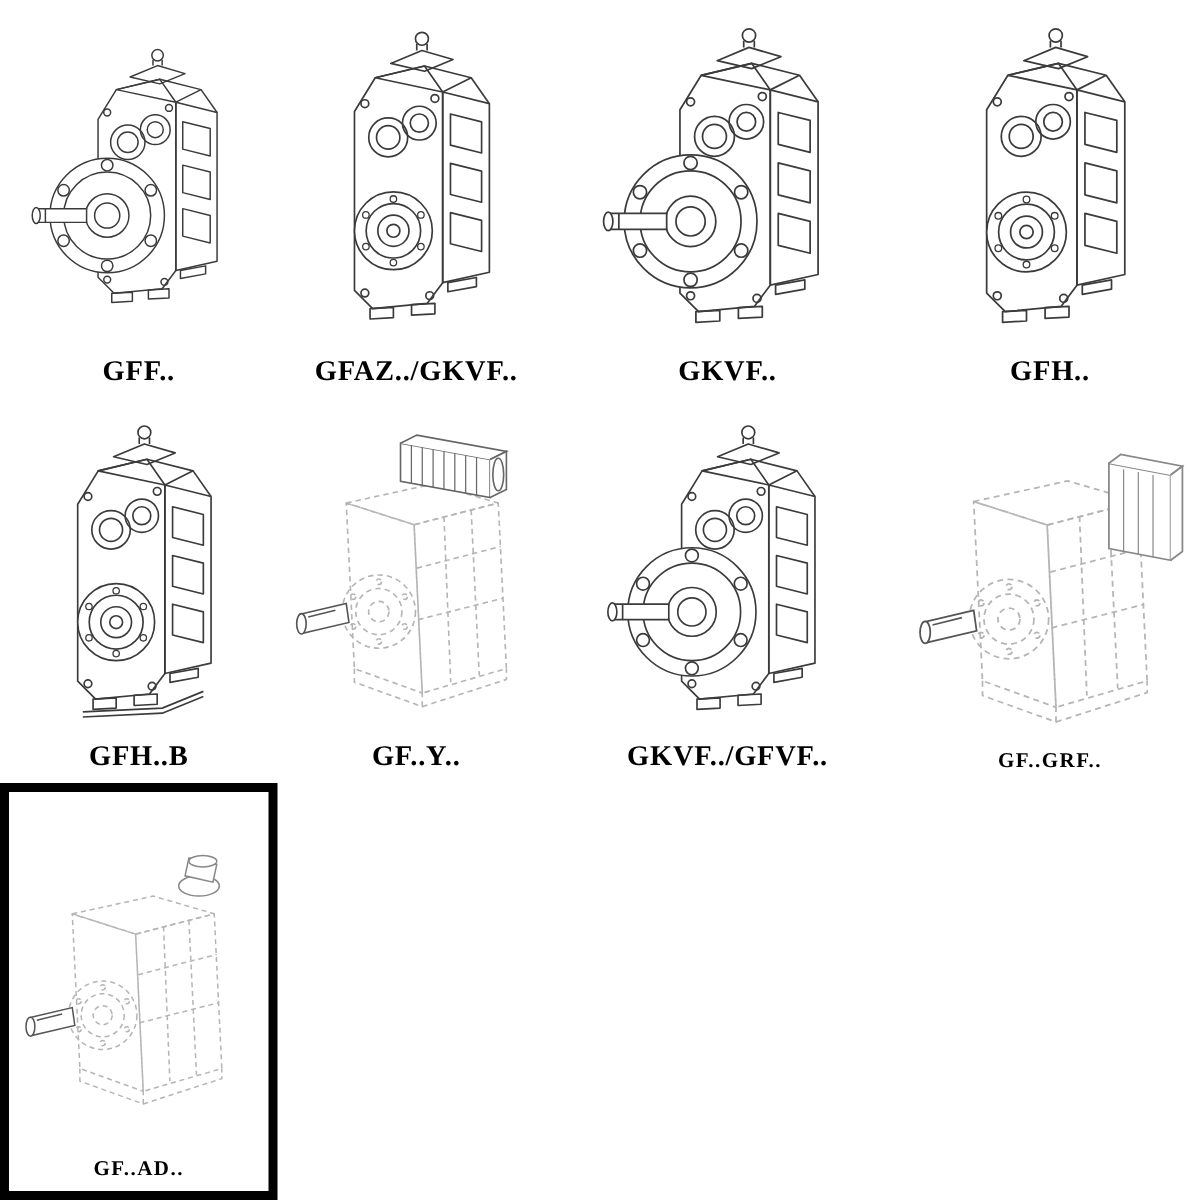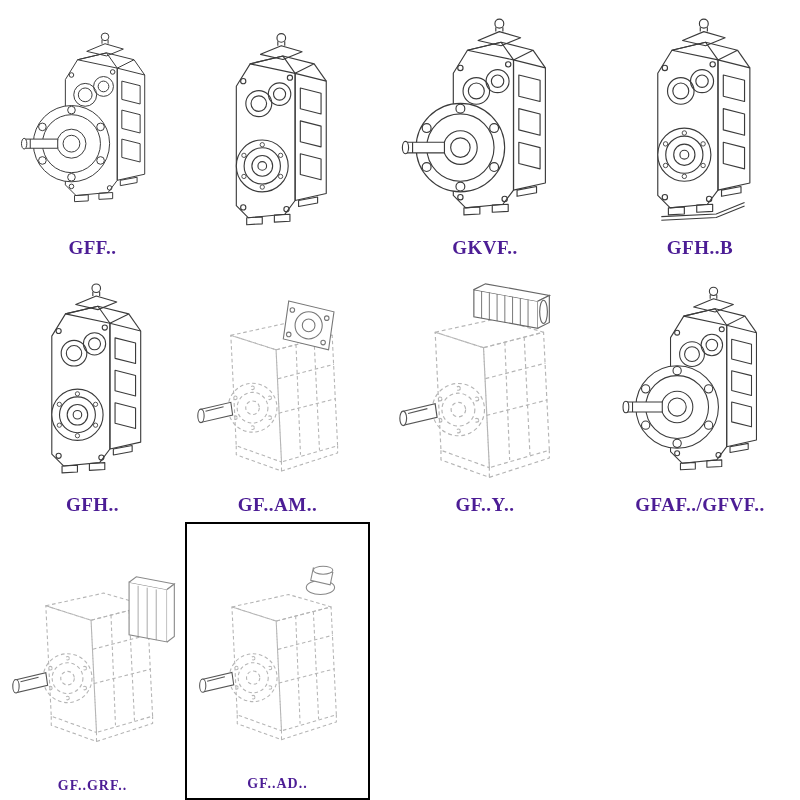--- a/index.html
+++ b/index.html
@@ -11,30 +11,30 @@
   .grid{
     display:grid;width:800px;height:800px;
     grid-template-columns:185px 185px 230px 200px;
     grid-template-rows:265px 257px 278px;
   }
   .cell{
     margin:0;display:flex;flex-direction:column;
     align-items:center;justify-content:flex-end;
     padding:4px 2px 6px;box-sizing:border-box;
   }
-  .cell.boxed{border:2px solid #000000;}
+  .cell.boxed{border:6px solid #000000;}
   .drawing{
     flex:1 1 auto;width:100%;display:flex;
     align-items:center;justify-content:center;min-height:0;
   }
   svg.art{width:86%;height:92%;}
   svg.art.wide{width:96%;}
   .label{
     font-weight:bold;font-size:19px;letter-spacing:.5px;
-    color:#4c1d95;text-align:center;margin-top:2px;white-space:nowrap;
+    color:#000000;text-align:center;margin-top:2px;white-space:nowrap;
   }
   .label.big{font-size:14px;letter-spacing:1px;}
   .defs-holder{position:absolute;width:0;height:0;overflow:hidden}
 </style>
 </head>
 <body>
 
 <svg class="defs-holder" aria-hidden="true">
   <defs>
 
@@ -172,84 +172,75 @@
     <figcaption class="label">GFF..</figcaption>
   </figure>
 
   <figure class="cell">
     <div class="drawing">
       <svg class="art" viewBox="-10 0 180 240">
         <use href="#sym-body"></use>
           <use href="#sym-rings"></use>
       </svg>
     </div>
+    <figcaption class="label">GFAZ../GKVF..</figcaption>
   </figure>
 
 
   <figure class="cell">
     <div class="drawing">
       <svg class="art" viewBox="-34 0 204 240">
         <use href="#sym-body"></use>
           <use href="#sym-flange"></use>
       </svg>
     </div>
     <figcaption class="label">GKVF..</figcaption>
+  </figure>
+
+  <figure class="cell">
+    <div class="drawing">
+      <svg class="art" viewBox="-10 0 180 240">
+        <use href="#sym-body"></use>
+          <use href="#sym-rings"></use>
+      </svg>
+    </div>
+    <figcaption class="label">GFH..</figcaption>
   </figure>
 
   <figure class="cell">
     <div class="drawing">
       <svg class="art" viewBox="-10 0 180 240">
         <use href="#sym-body"></use>
           <use href="#sym-rings"></use>
           <use href="#sym-base"></use>
       </svg>
     </div>
     <figcaption class="label">GFH..B</figcaption>
   </figure>
 
-  <figure class="cell">
-    <div class="drawing">
-      <svg class="art" viewBox="-10 0 180 240">
-        <use href="#sym-body"></use>
-          <use href="#sym-rings"></use>
-      </svg>
-    </div>
-    <figcaption class="label">GFH..</figcaption>
-  </figure>
-
-  <figure class="cell">
-    <div class="drawing">
-      <svg class="art wide" viewBox="0 0 192 212">
-        <use href="#sym-phantom"></use>
-          <use href="#sym-shaft"></use>
-          <use href="#sym-am"></use>
-      </svg>
-    </div>
-    <figcaption class="label">GF..AM..</figcaption>
-  </figure>
 
   <figure class="cell">
     <div class="drawing">
       <svg class="art wide" viewBox="0 0 192 212">
         <use href="#sym-phantom"></use>
           <use href="#sym-shaft"></use>
           <use href="#sym-motor"></use>
       </svg>
     </div>
     <figcaption class="label">GF..Y..</figcaption>
   </figure>
 
   <figure class="cell">
     <div class="drawing">
       <svg class="art" viewBox="-34 0 204 240">
         <use href="#sym-body"></use>
           <use href="#sym-flange"></use>
       </svg>
     </div>
-    <figcaption class="label">GFAF../GFVF..</figcaption>
+    <figcaption class="label">GKVF../GFVF..</figcaption>
   </figure>
 
 
   <figure class="cell">
     <div class="drawing">
       <svg class="art wide" viewBox="0 0 192 212">
         <use href="#sym-phantom"></use>
           <use href="#sym-shaft"></use>
           <use href="#sym-grf"></use>
       </svg>

